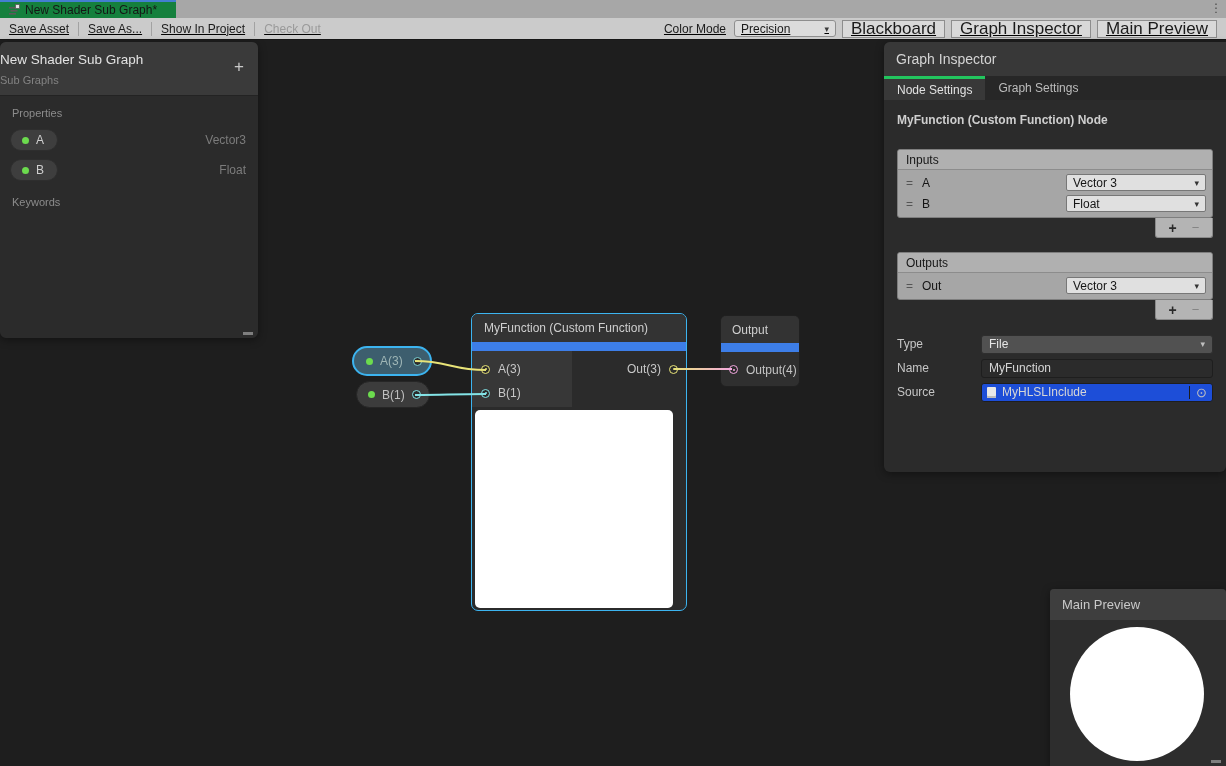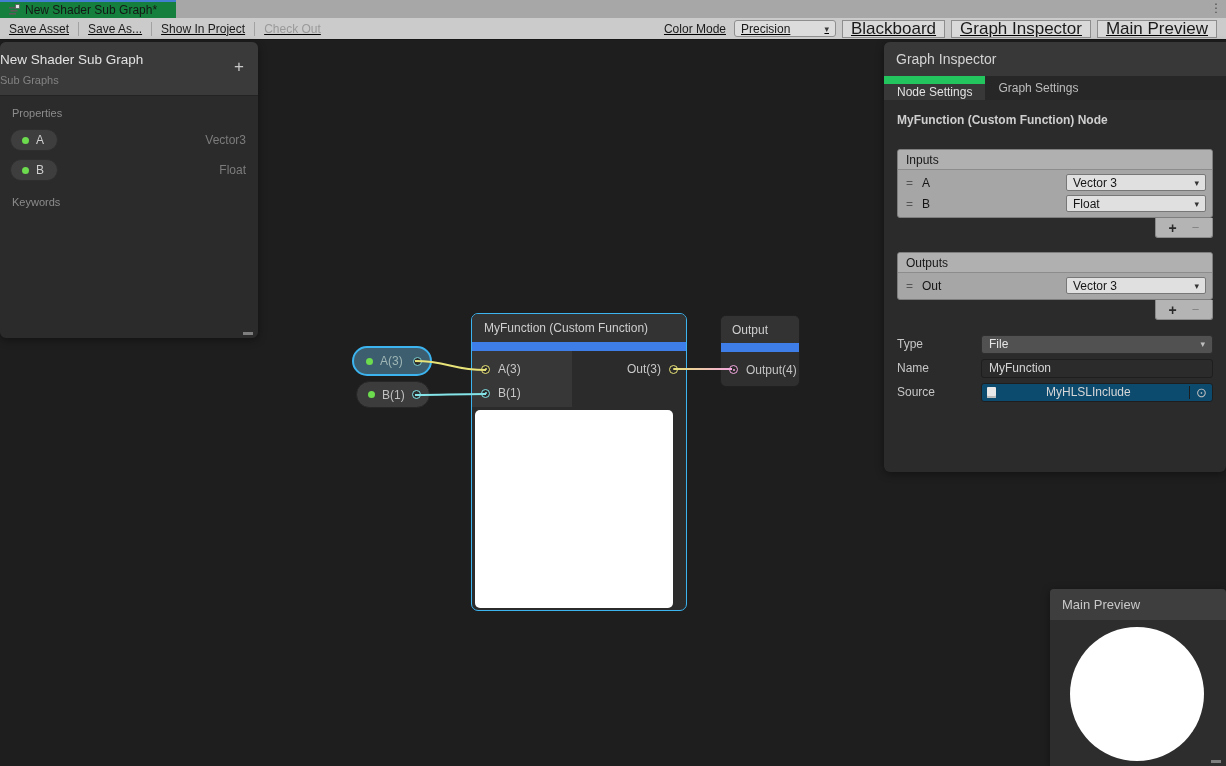--- a/index.html
+++ b/index.html
@@ -50,21 +50,21 @@
   .bb-type { margin-left:auto; font-size:12px; color:#7C7C7C; }
   .rz { position:absolute; right:5px; bottom:3px; width:10px; height:3px; background:#7E7E7E; }
 
   
   #inspector { left:884px; top:42px; width:342px; height:430px; background:#2B2B2B;
                border-radius:6px 0 6px 6px; box-shadow:0 2px 8px rgba(0,0,0,.4); z-index:5; }
   #gi-head { height:34px; background:#383838; border-radius:6px 0 0 0; display:flex; align-items:center;
              padding-left:12px; font-size:14px; color:#D4D4D4; }
   #gi-tabs { height:24px; background:#272727; display:flex; }
   .gi-tab { display:flex; align-items:center; padding:0 13px; font-size:12px; color:#BDBDBD; }
-  .gi-tab.active { background:#383838; border-top:8px solid #22c55e; color:#E2E2E2; }
+  .gi-tab.active { background:#383838; border-top:3px solid #22c55e; color:#E2E2E2; }
   #gi-body { padding:0 13px; }
   #gi-nodetitle { margin-top:13px; font-size:12px; font-weight:bold; color:#CFCFCF; }
 
   .rlist { margin-top:22px; background:#A6A6A6; border:1px solid #7E7E7E; border-radius:3px; }
   .rl-head { height:20px; background:#B0B0B0; border-bottom:1px solid #8C8C8C; display:flex;
              align-items:center; padding-left:8px; font-size:12px; color:#161616; border-radius:2px 2px 0 0; }
   .rl-rows { padding:2px 0 3px; }
   .rl-row { height:21px; display:flex; align-items:center; padding:0 6px 0 8px; }
   .rl-handle { width:16px; font-size:12px; color:#555; }
   .rl-name { font-size:12px; color:#151515; }
@@ -79,22 +79,22 @@
   #outputs-list { margin-top:14px; }
 
   #gi-fields { margin-top:14px; display:flex; flex-direction:column; gap:4px; }
   .f-row { display:flex; align-items:center; height:20px; }
   .f-lbl { width:84px; font-size:12px; color:#C6C6C6; }
   .f-ddl { flex:1; height:19px; background:#515151; border:1px solid #2E2E2E; border-radius:3px;
            display:flex; align-items:center; padding:0 7px; font-size:12px; color:#E6E6E6; }
   .f-ddl .car { margin-left:auto; font-size:9px; color:#C0C0C0; }
   .f-txt { flex:1; height:19px; background:#2B2B2B; border:1px solid #1E1E1E; border-radius:3px;
            display:flex; align-items:center; padding:0 7px; font-size:12px; color:#D6D6D6; }
-  .f-obj { flex:1; height:19px; background:#0c4a6e; border:1px solid #1E1E1E; border-radius:3px;
-           display:flex; align-items:center; padding:0 5px; font-size:12px; color:#D6D6D6;gap:44px; }
+  .f-obj { flex:1; height:19px; background:#1d4ed8; border:1px solid #1E1E1E; border-radius:3px;
+           display:flex; align-items:center; padding:0 5px; font-size:12px; color:#D6D6D6; }
   .doc-ic { width:9px; height:11px; background:#E8E8E8; border-radius:1px; margin-right:6px;
             box-shadow:inset 0 -2px 0 #bdbdbd; }
   .picker { margin-left:auto; border-left:1px solid #1D1D1D; padding-left:6px; font-size:13px;
             color:#C0C0C0; line-height:1; }
 
   
   .port { width:9px; height:9px; border-radius:50%; background:#2B2B2B; position:relative; flex:none; }
   .port::after { content:''; position:absolute; inset:2.5px; border-radius:50%; background:inherit; }
   .p-v3 { border:1.5px solid #E8E378; } .p-v3::after { background:#E8E378; }
   .p-f1 { border:1.5px solid #84E4E7; } .p-f1::after { background:#84E4E7; }

